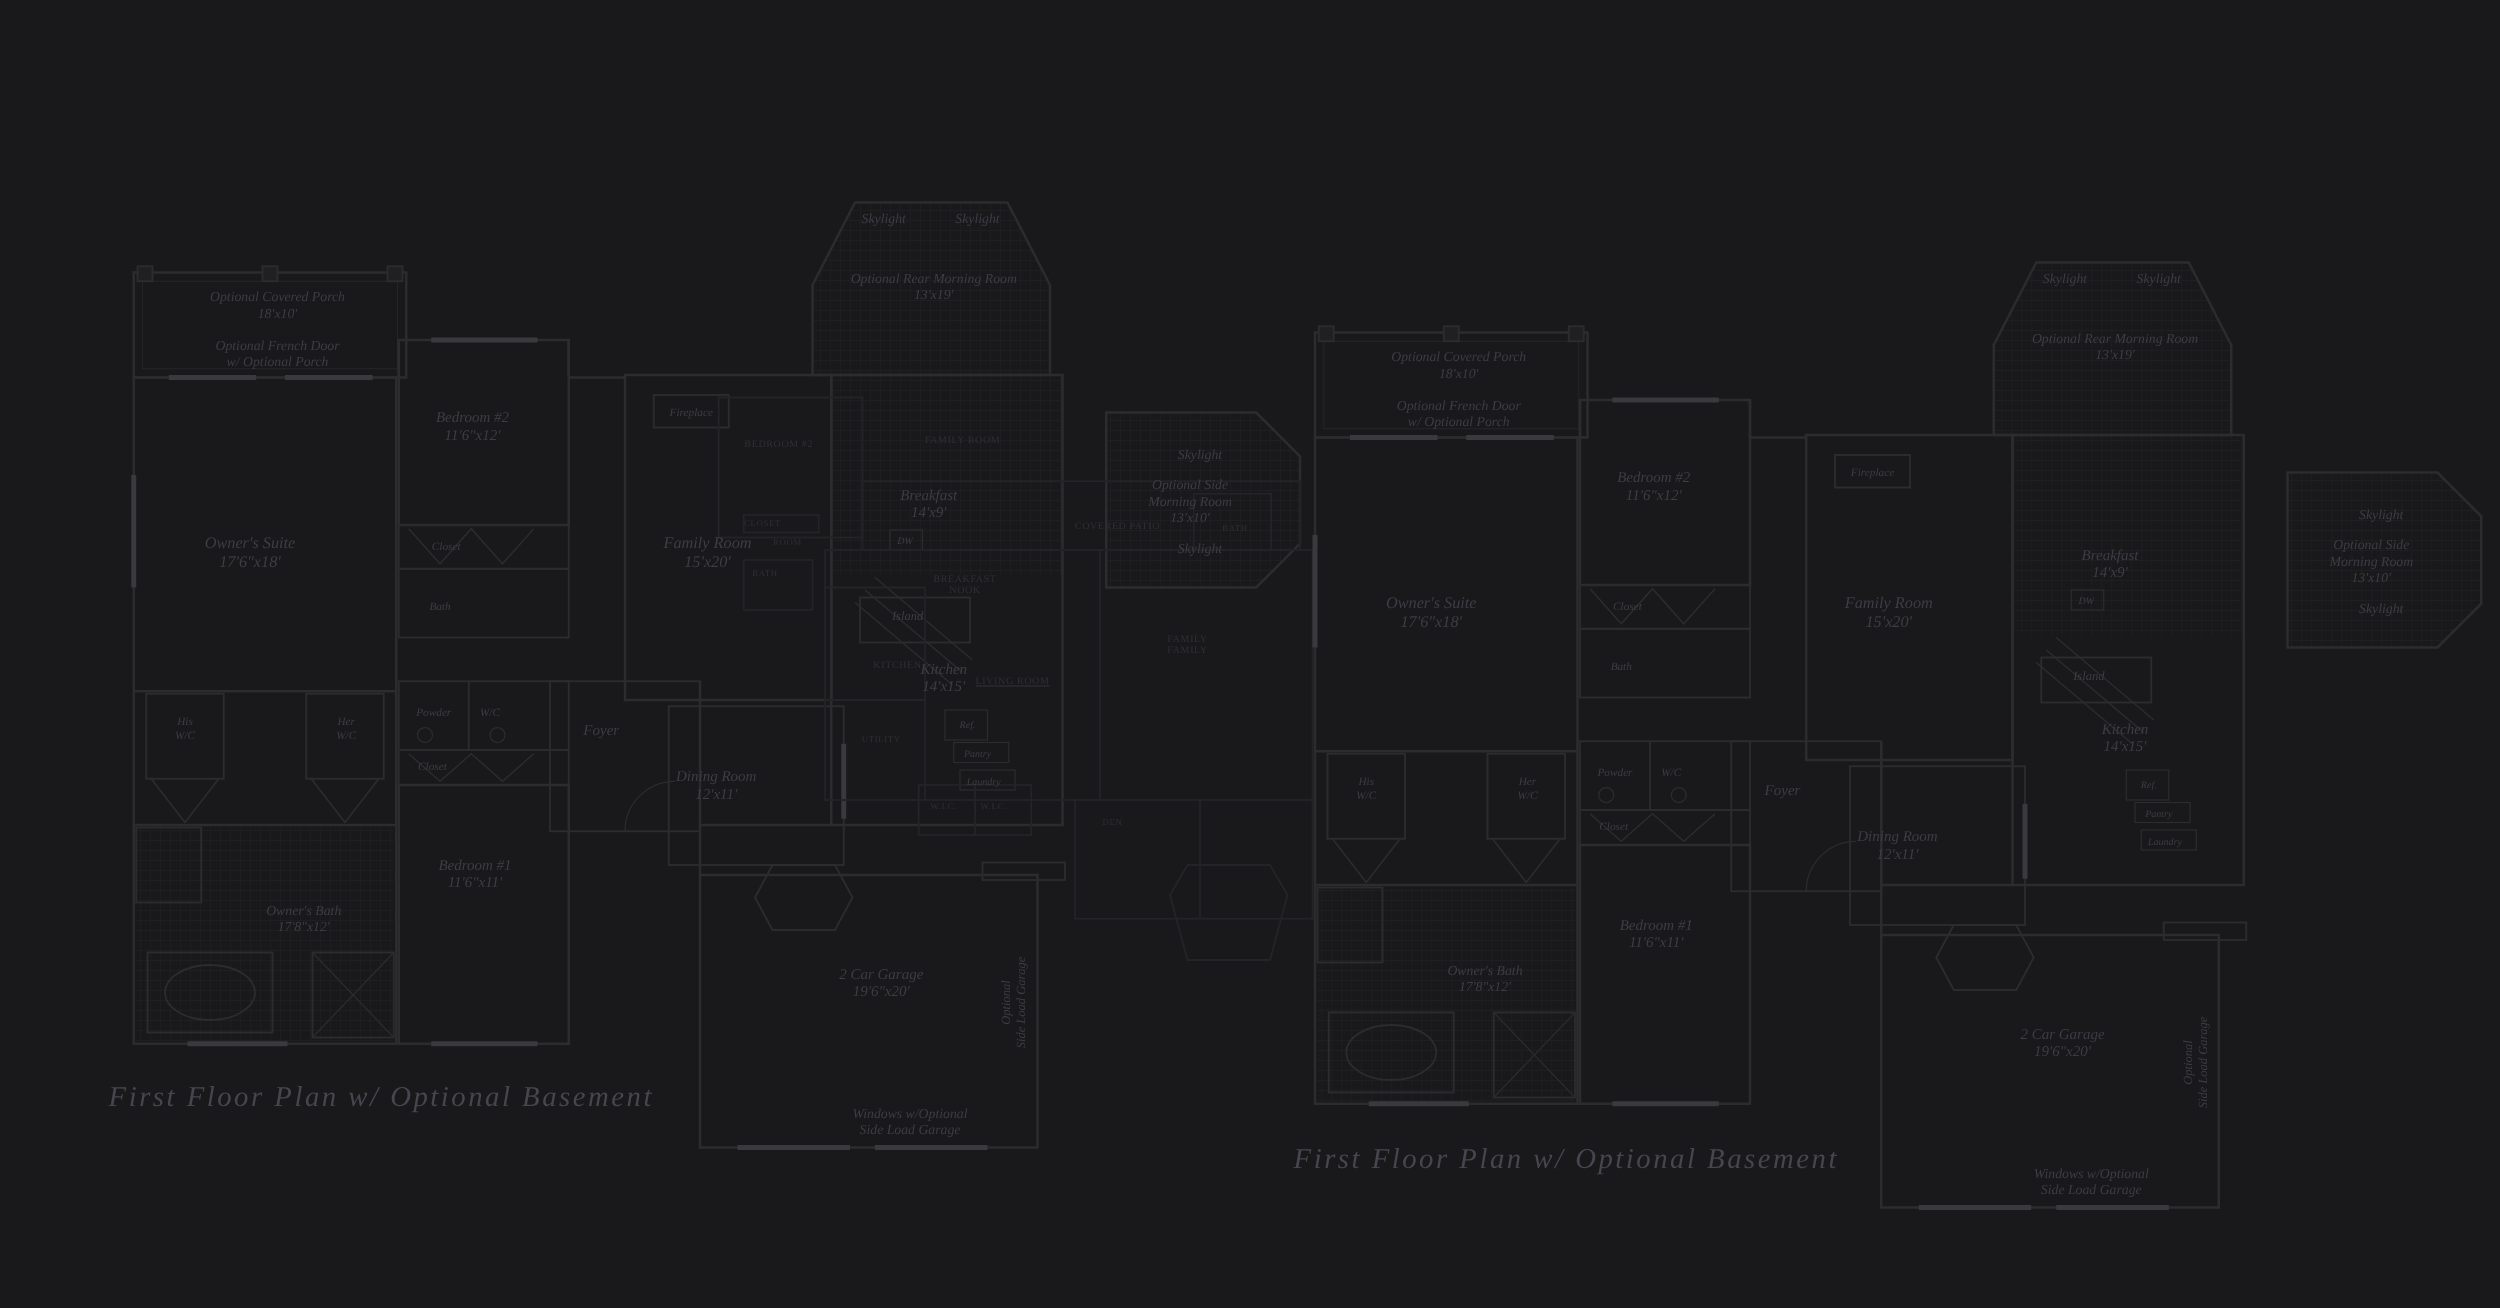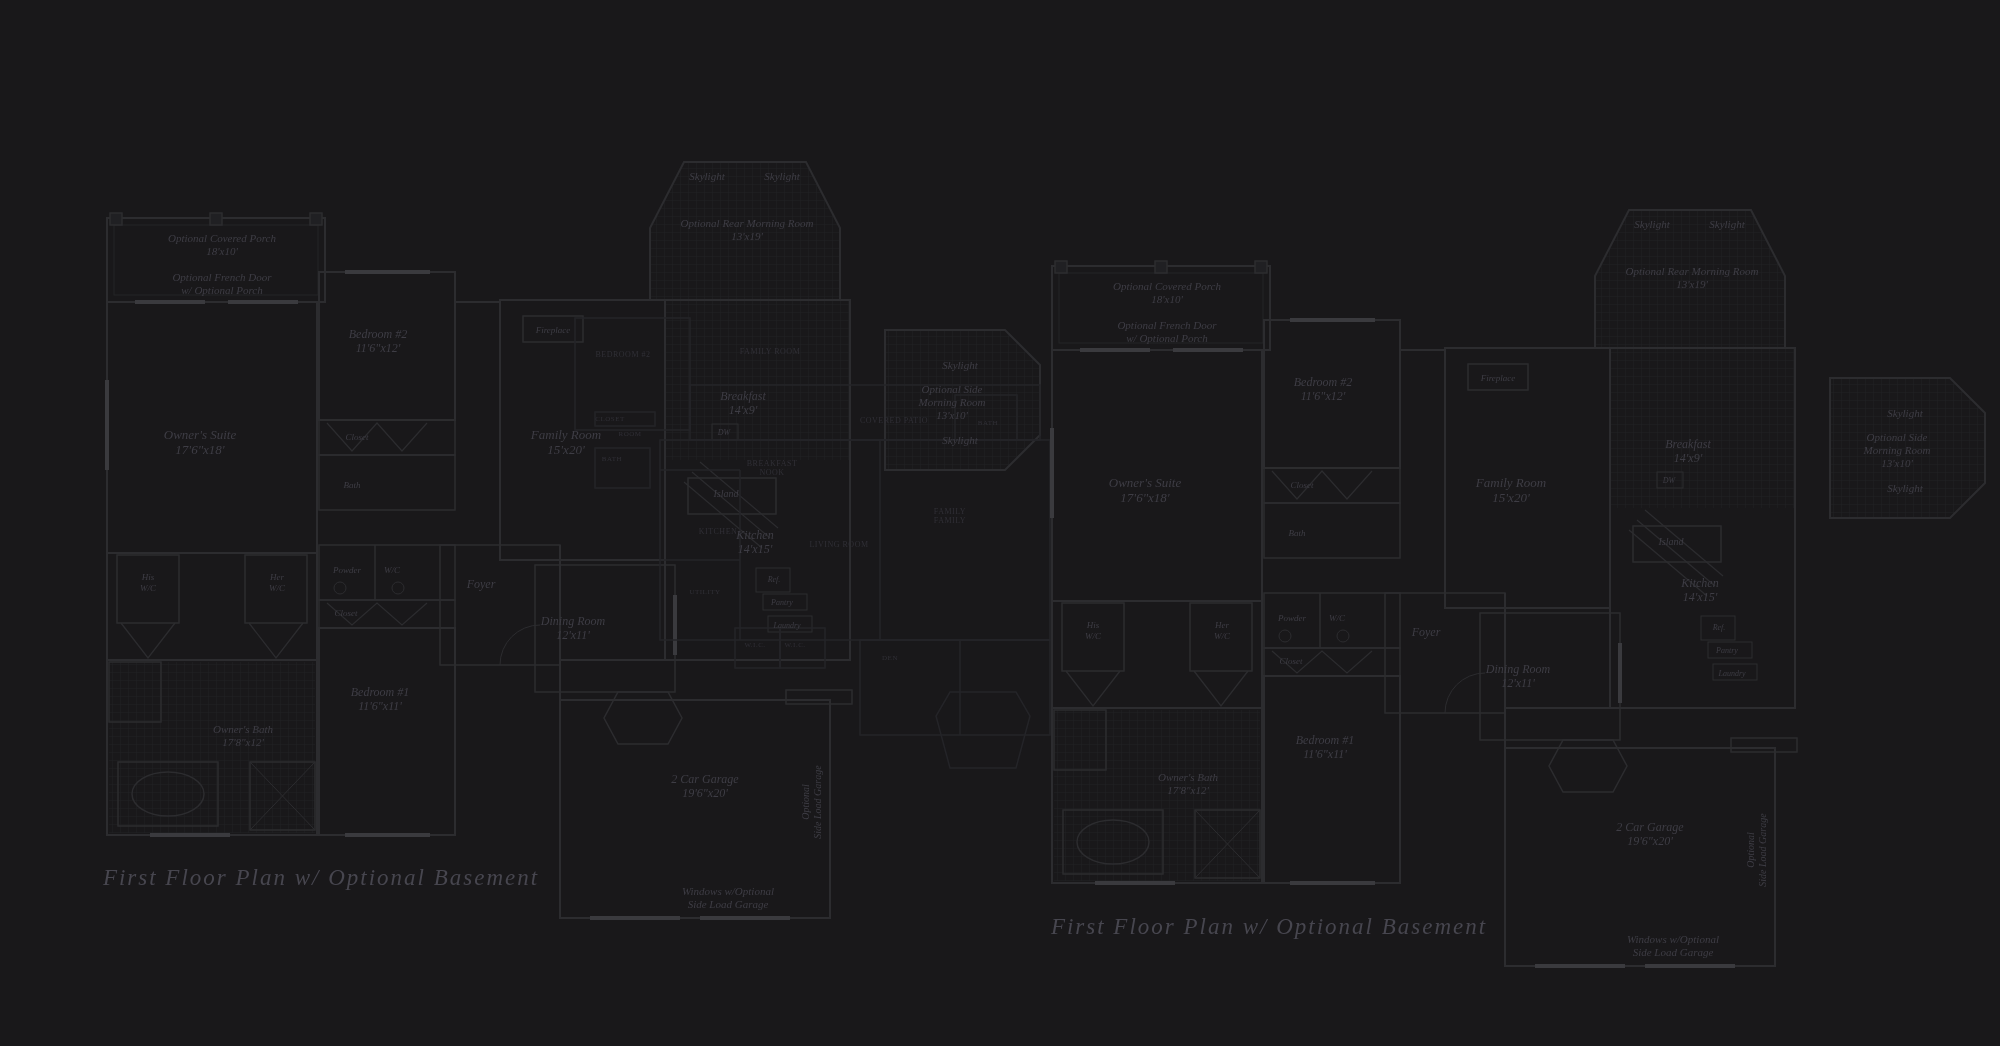--- a/index.html
+++ b/index.html
@@ -11,21 +11,21 @@
   #drawing{position:absolute;left:0;top:0;}
   .lbl{
     position:absolute;text-align:center;line-height:1.18;white-space:nowrap;
     color:#3e3d45;font-style:italic;pointer-events:none;
   }
   .ovl{
     color:#302f36;font-style:normal;letter-spacing:.5px;
   }
   .title{
     position:absolute;white-space:nowrap;color:#47464f;
-    font-style:italic;font-size:23px;letter-spacing:2px;margin-left:16px;
+    font-style:italic;font-size:23px;letter-spacing:2px;
   }
 </style>
 </head>
 <body>
 
 <div id="stage">
   <svg id="drawing" width="2000" height="1046" viewBox="0 0 2000 1046" xmlns="http://www.w3.org/2000/svg">
     <defs>
       <pattern id="tile" width="8" height="8" patternUnits="userSpaceOnUse">
         <path d="M8 0H0V8" stroke="#212124" stroke-width="1" fill="none"></path>
@@ -279,21 +279,21 @@
       <div class="lbl ovl" style="left: 988px; top: 423px; font-size: 7px; transform: translate(-50%, -50%);">
         <div>BATH</div>
       </div>
       <div class="lbl ovl" style="left: 772px; top: 468px; font-size: 8px; transform: translate(-50%, -50%);">
         <div>BREAKFAST</div>
         <div>NOOK</div>
       </div>
       <div class="lbl ovl" style="left: 718px; top: 532px; font-size: 8px; transform: translate(-50%, -50%);">
         <div>KITCHEN</div>
       </div>
-      <div class="lbl ovl" style="left: 839px; top: 545px; font-size: 8px; transform: translate(-50%, -50%);">
+      <div class="lbl ovl" style="left: 810px; top: 545px; font-size: 8px; transform: translate(-50%, -50%); text-decoration: underline;">
         <div>LIVING ROOM</div>
       </div>
       <div class="lbl ovl" style="left: 950px; top: 516px; font-size: 8px; transform: translate(-50%, -50%);">
         <div>FAMILY</div>
         <div>FAMILY</div>
       </div>
       <div class="lbl ovl" style="left: 705px; top: 592px; font-size: 7px; transform: translate(-50%, -50%);">
         <div>UTILITY</div>
       </div>
       <div class="lbl ovl" style="left: 755px; top: 645px; font-size: 7px; transform: translate(-50%, -50%);">

